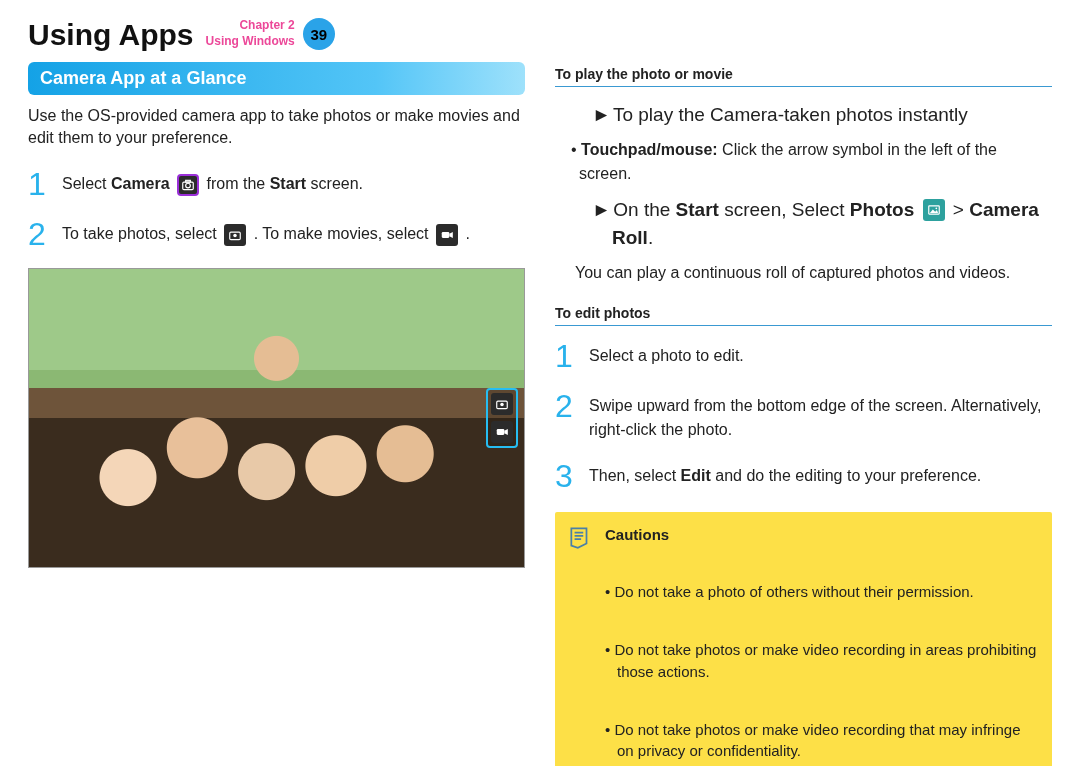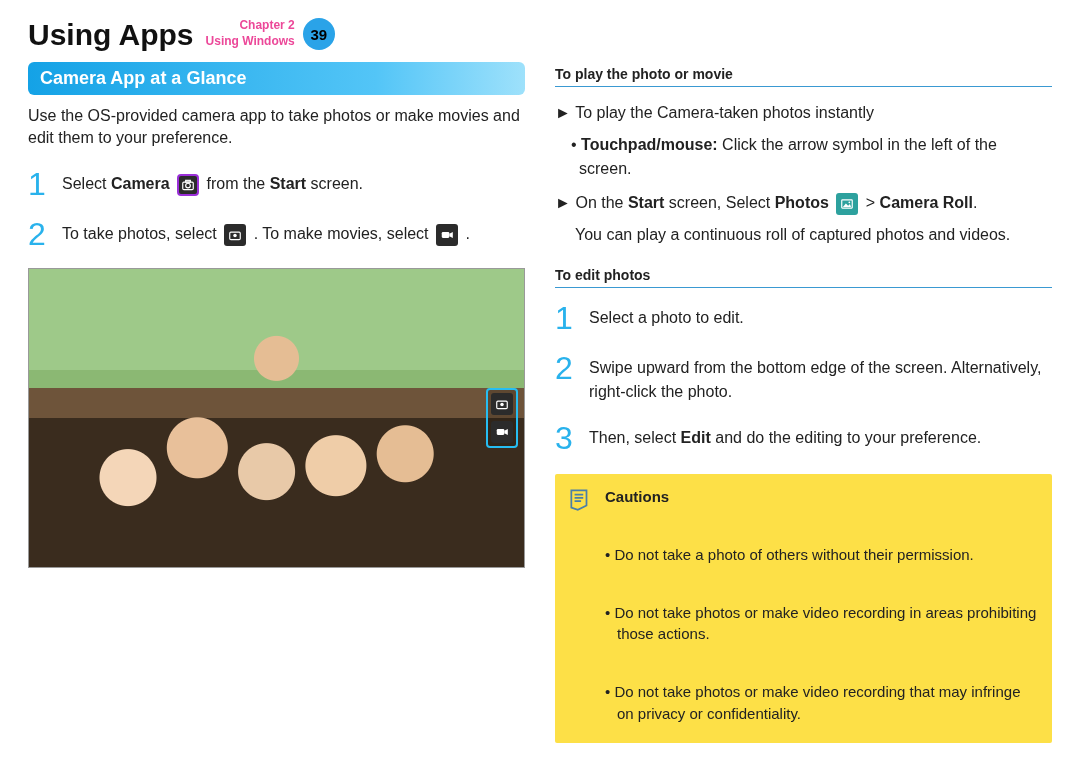--- a/index.html
+++ b/index.html
@@ -141,25 +141,26 @@
   .subhead {
     font-size: 14px;
     font-weight: 700;
     border-bottom: 1px solid #3a99d2;
     padding-bottom: 4px;
     margin-bottom: 14px;
     margin-top: 4px;
   }
   .sub-block { margin-bottom: 20px; }
   .play-item {
-    font-size: 16px;
+    font-size: 19px;
     line-height: 1.5;
     margin-bottom: 8px;
     padding-left: 20px;
     text-indent: -20px;
+    margin-left: 37px;
   }
   .play-item .tri { display:inline-block; width:16px; text-indent:0; }
   .play-sub {
     padding-left: 24px;
     text-indent: -8px;
     font-size: 16px;
     line-height: 1.5;
     margin-bottom: 10px;
   }
   .caution-box {

